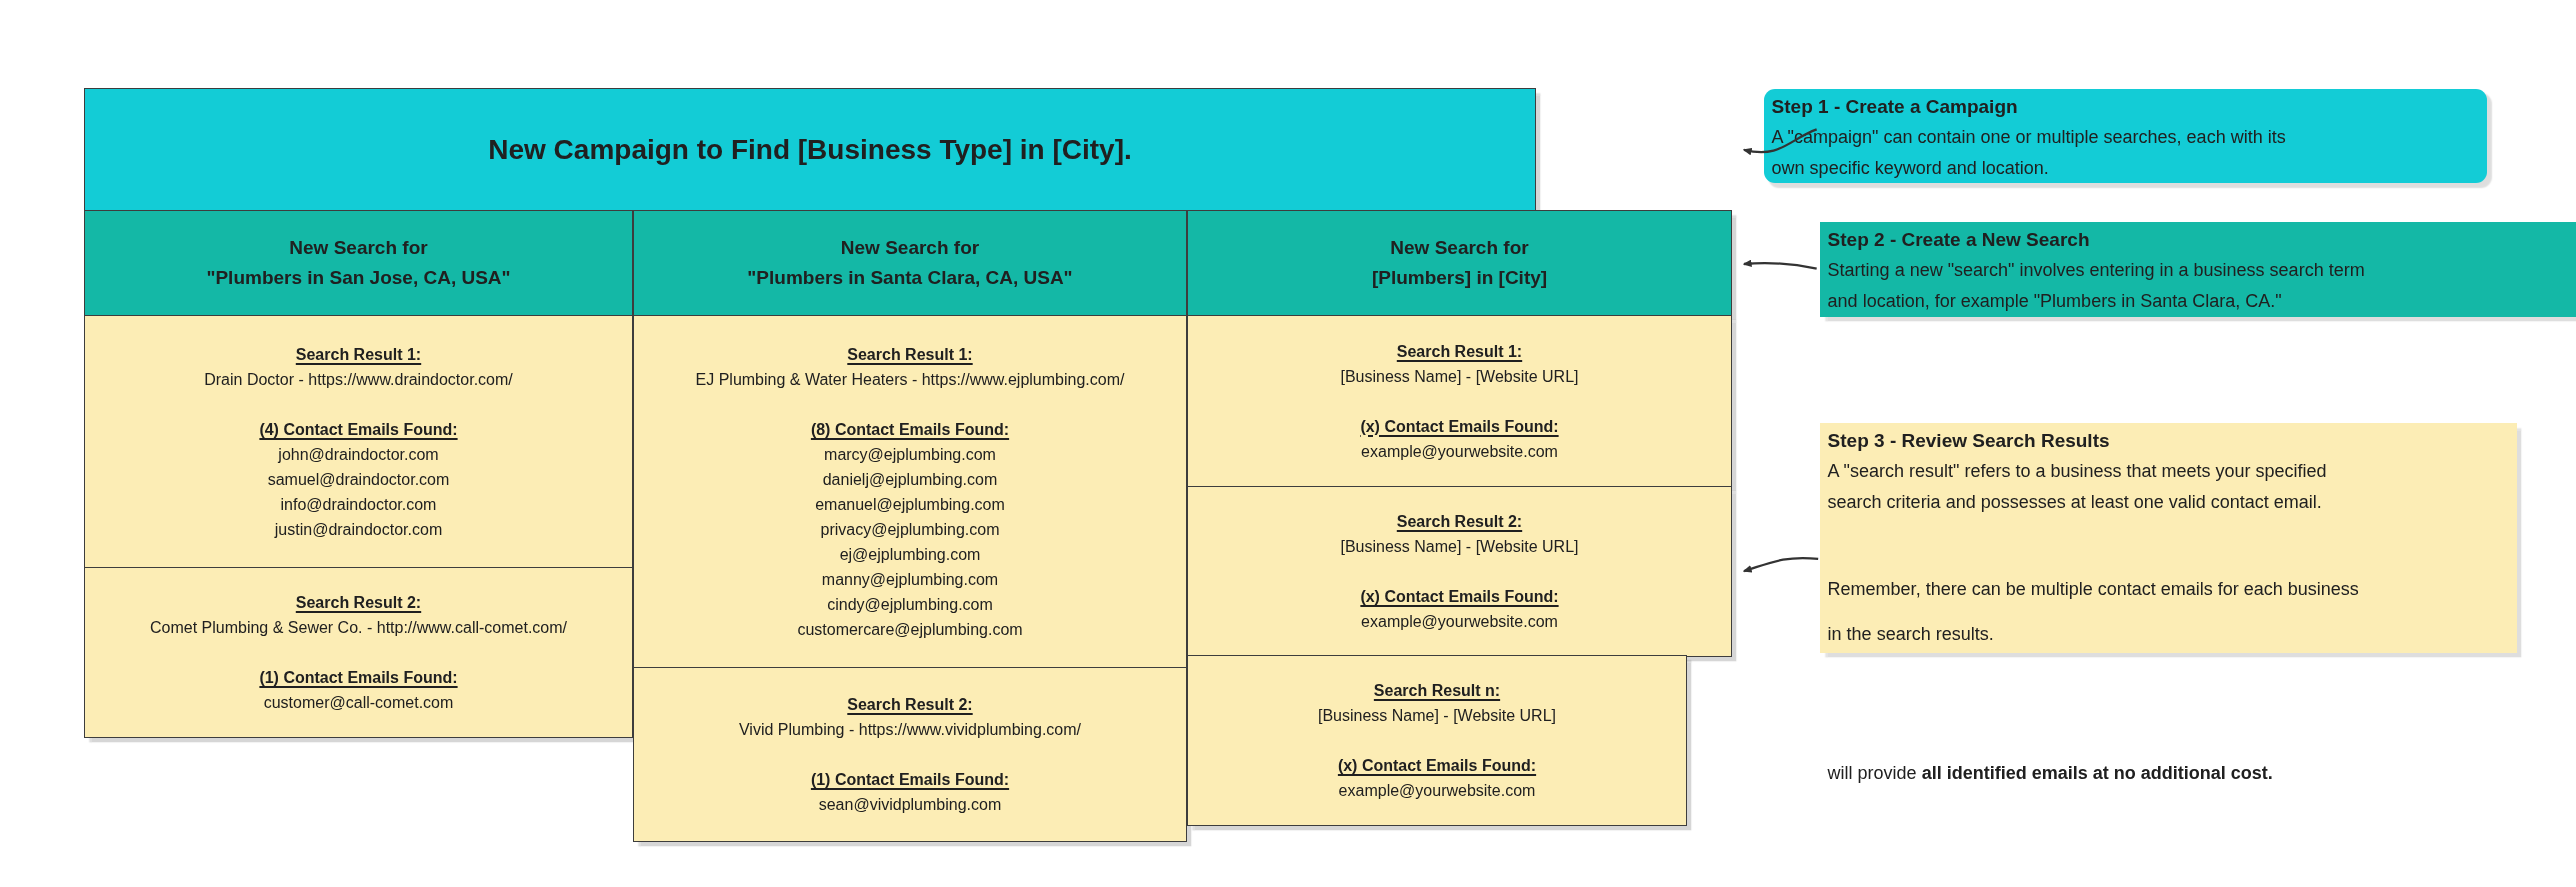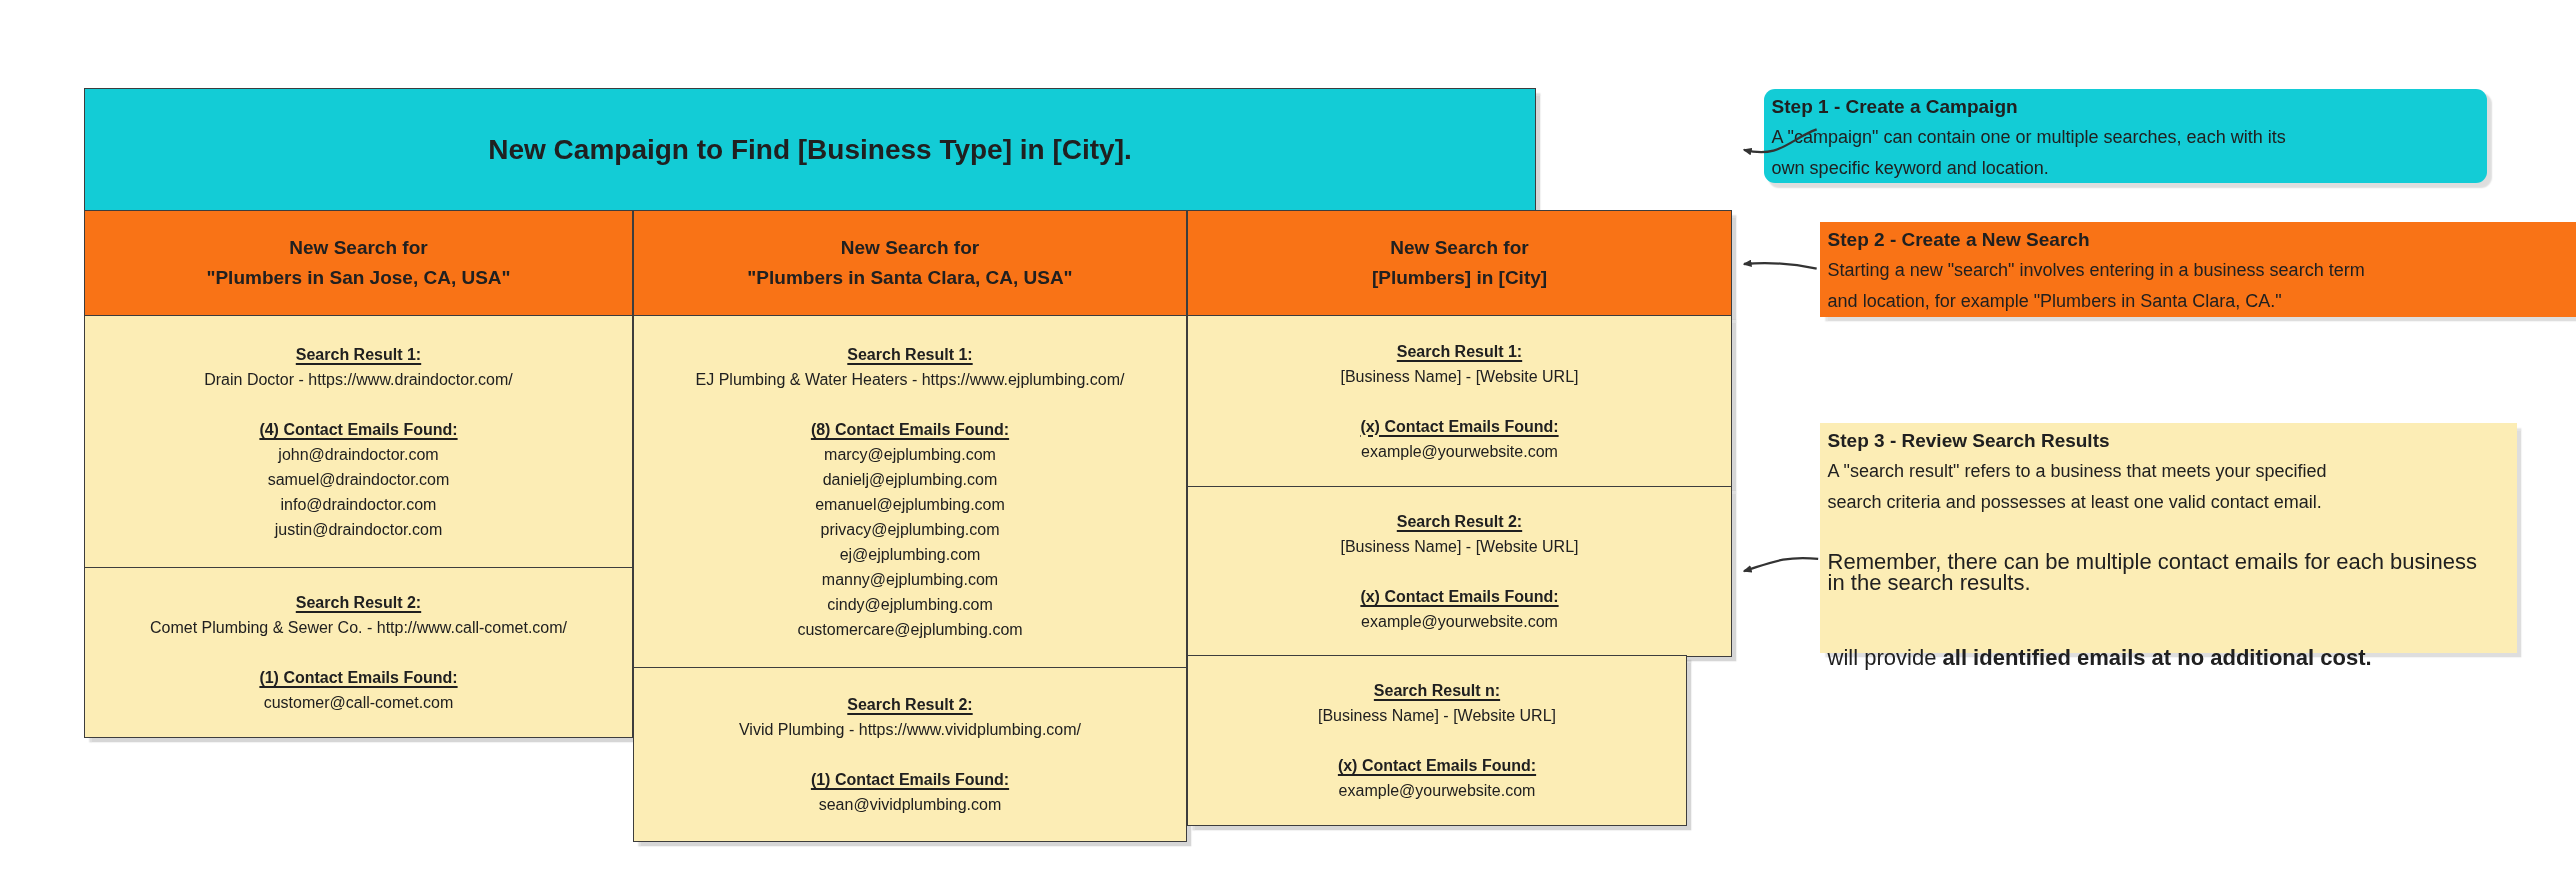--- a/index.html
+++ b/index.html
@@ -6,38 +6,38 @@
   .canvas{
     position:relative;width:2576px;height:888px;background:#ffffff;overflow:hidden;
     font-family:"Liberation Sans","DejaVu Sans",sans-serif;color:#202020;
   }
   .cell{
     position:absolute;box-sizing:border-box;border:1.5px solid #3d3d3d;
     display:flex;flex-direction:column;align-items:center;justify-content:center;
     text-align:center;box-shadow:4.5px 4.5px 1.5px rgba(0,0,0,0.16);
   }
   .teal{background:#13CCD6;}
-  .green{background:#f97316;}
+  .green{background:#14b8a6;}
   .yellow{background:#FCEDB5;}
   .campaign-title{font-weight:bold;font-size:28px;}
   .gh-line{font-weight:bold;font-size:19px;line-height:30px;}
   .sr-title,.sr-emails-heading{
     font-weight:bold;font-size:16px;line-height:25px;
     text-decoration:underline;text-decoration-thickness:1.5px;text-underline-offset:3px;
   }
   .sr-business{font-size:16px;line-height:25px;}
   .sr-emails-heading{margin-top:25px;}
   .sr-emails{font-size:16px;line-height:25px;}
   .note{
     position:absolute;box-sizing:border-box;padding:1.5px 7.6px;text-align:left;
     box-shadow:4.5px 4.5px 1.5px rgba(0,0,0,0.13);
   }
   .note-title{font-weight:bold;font-size:19px;line-height:31px;}
   .note-body{font-size:18px;line-height:31px;white-space:pre-line;}
-  .note-para{font-size:22px;line-height:21px;white-space:pre-line;margin-top:33px;}
+  .note-para{font-size:18px;line-height:45px;white-space:pre-line;margin-top:49px;}
   .arrows{position:absolute;left:0;top:0;pointer-events:none;}
 </style>
 </head>
 <body>
 
 <div class="canvas">
 
   <div class="cell teal" style="left:84px;top:88px;width:1452px;height:124px;">
     <div class="campaign-title">New Campaign to Find [Business Type] in [City].</div>
   </div>

